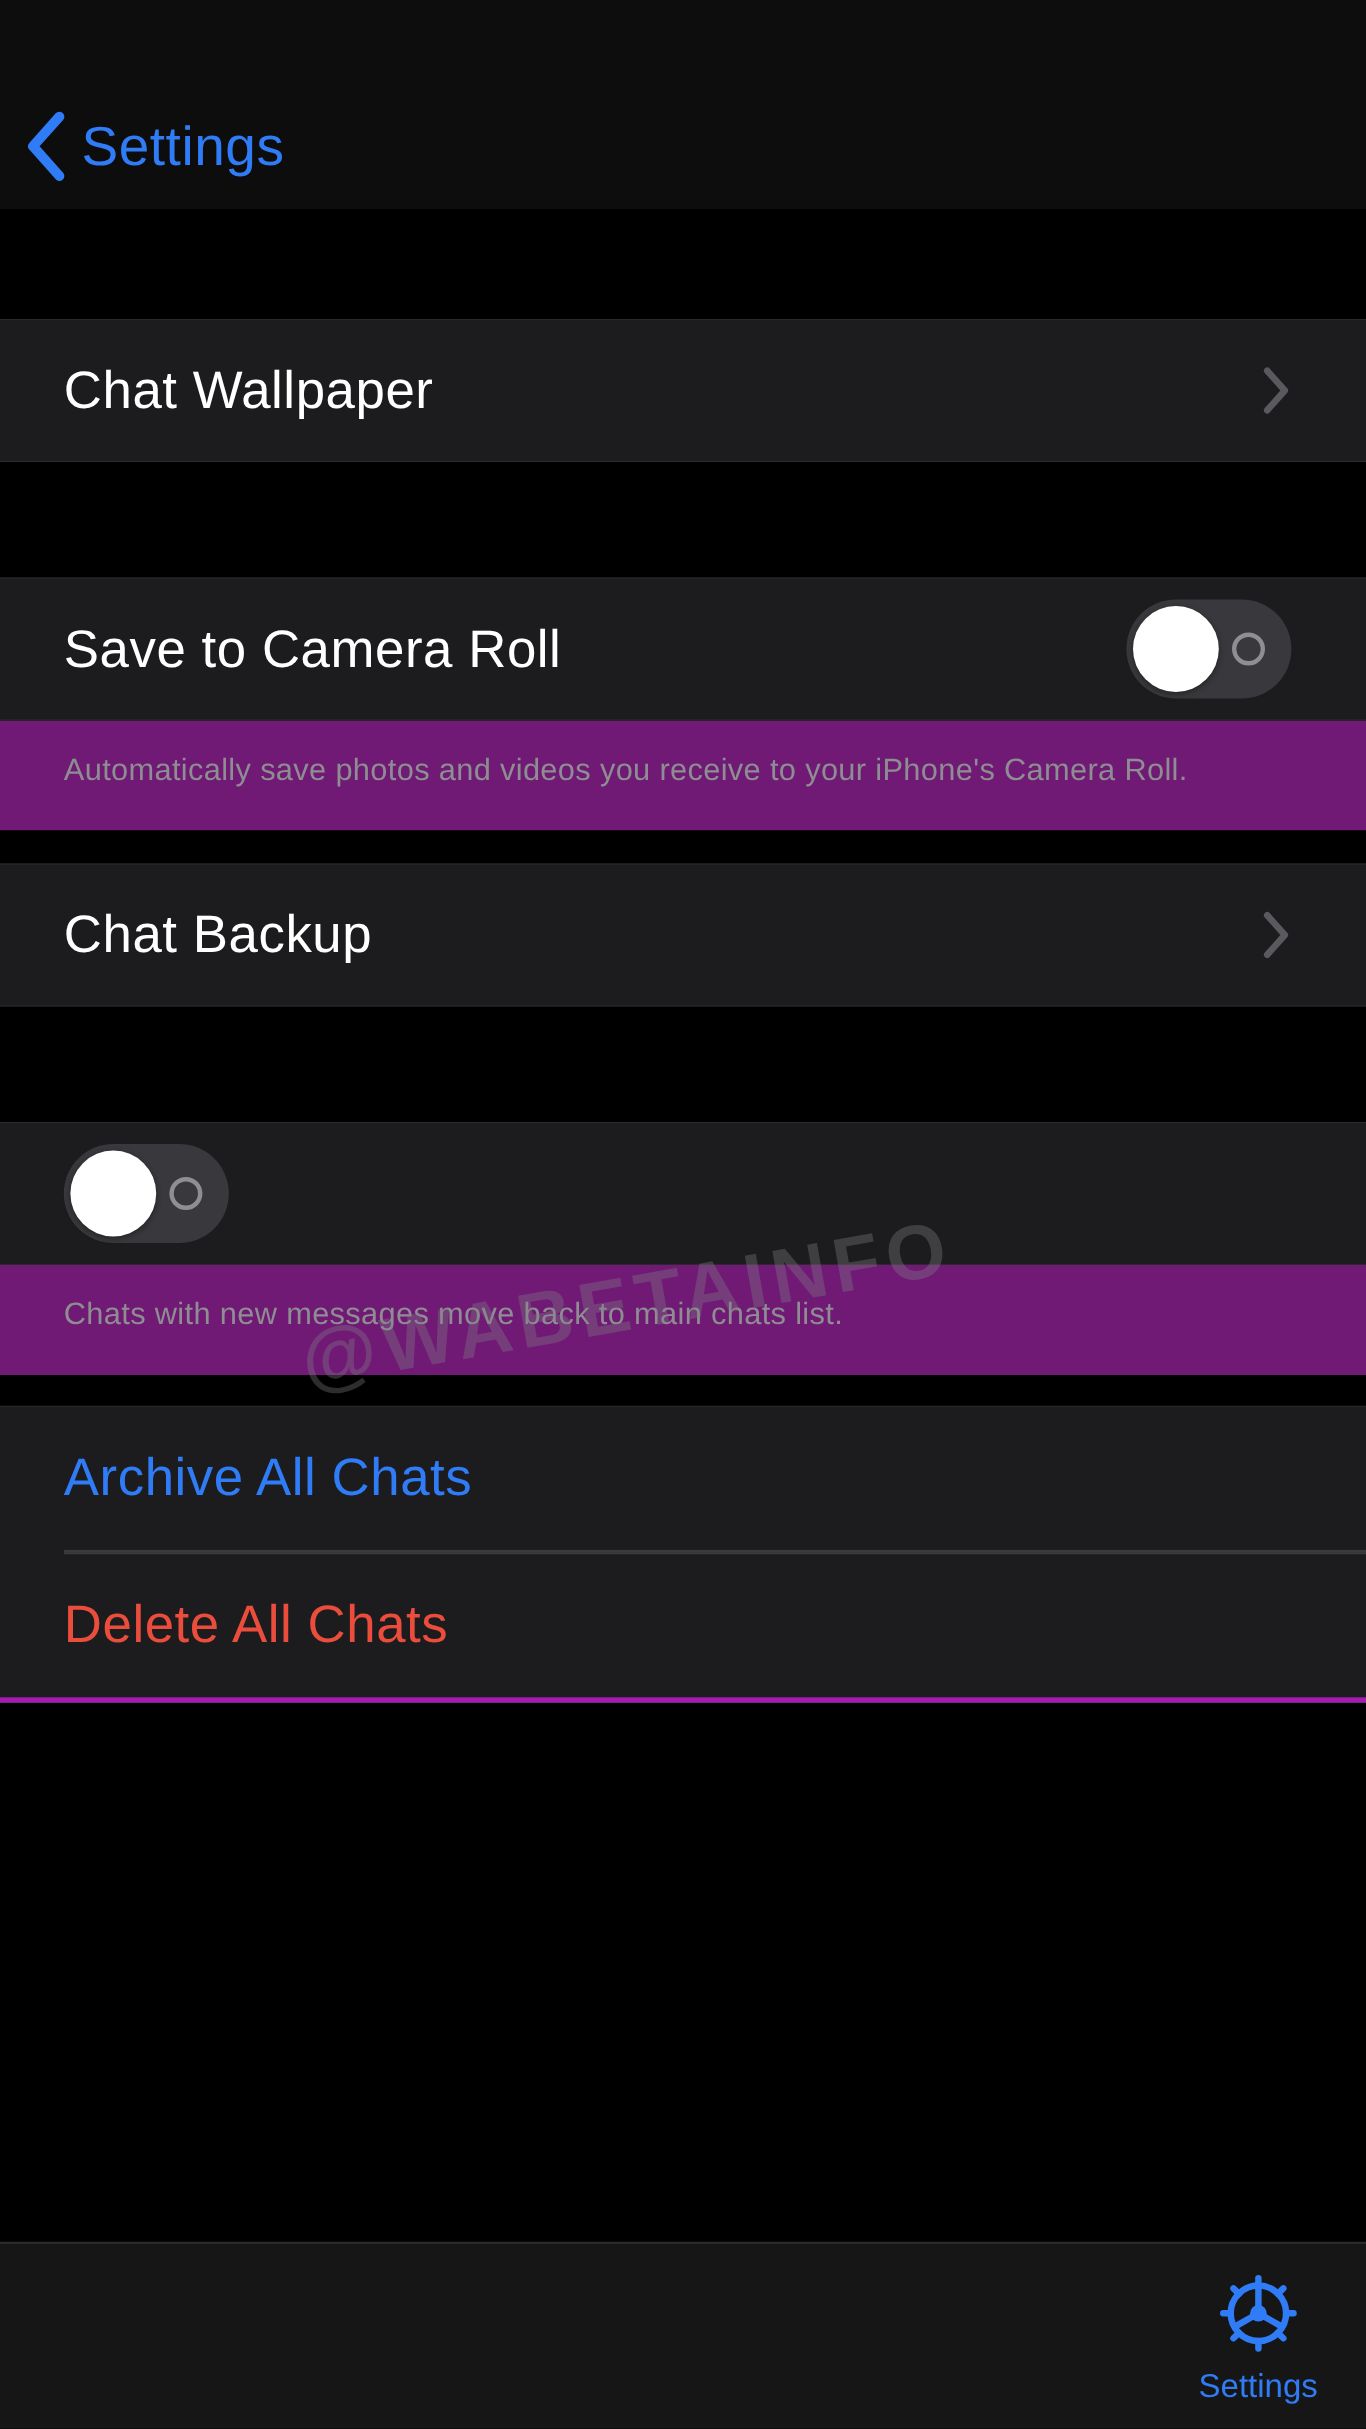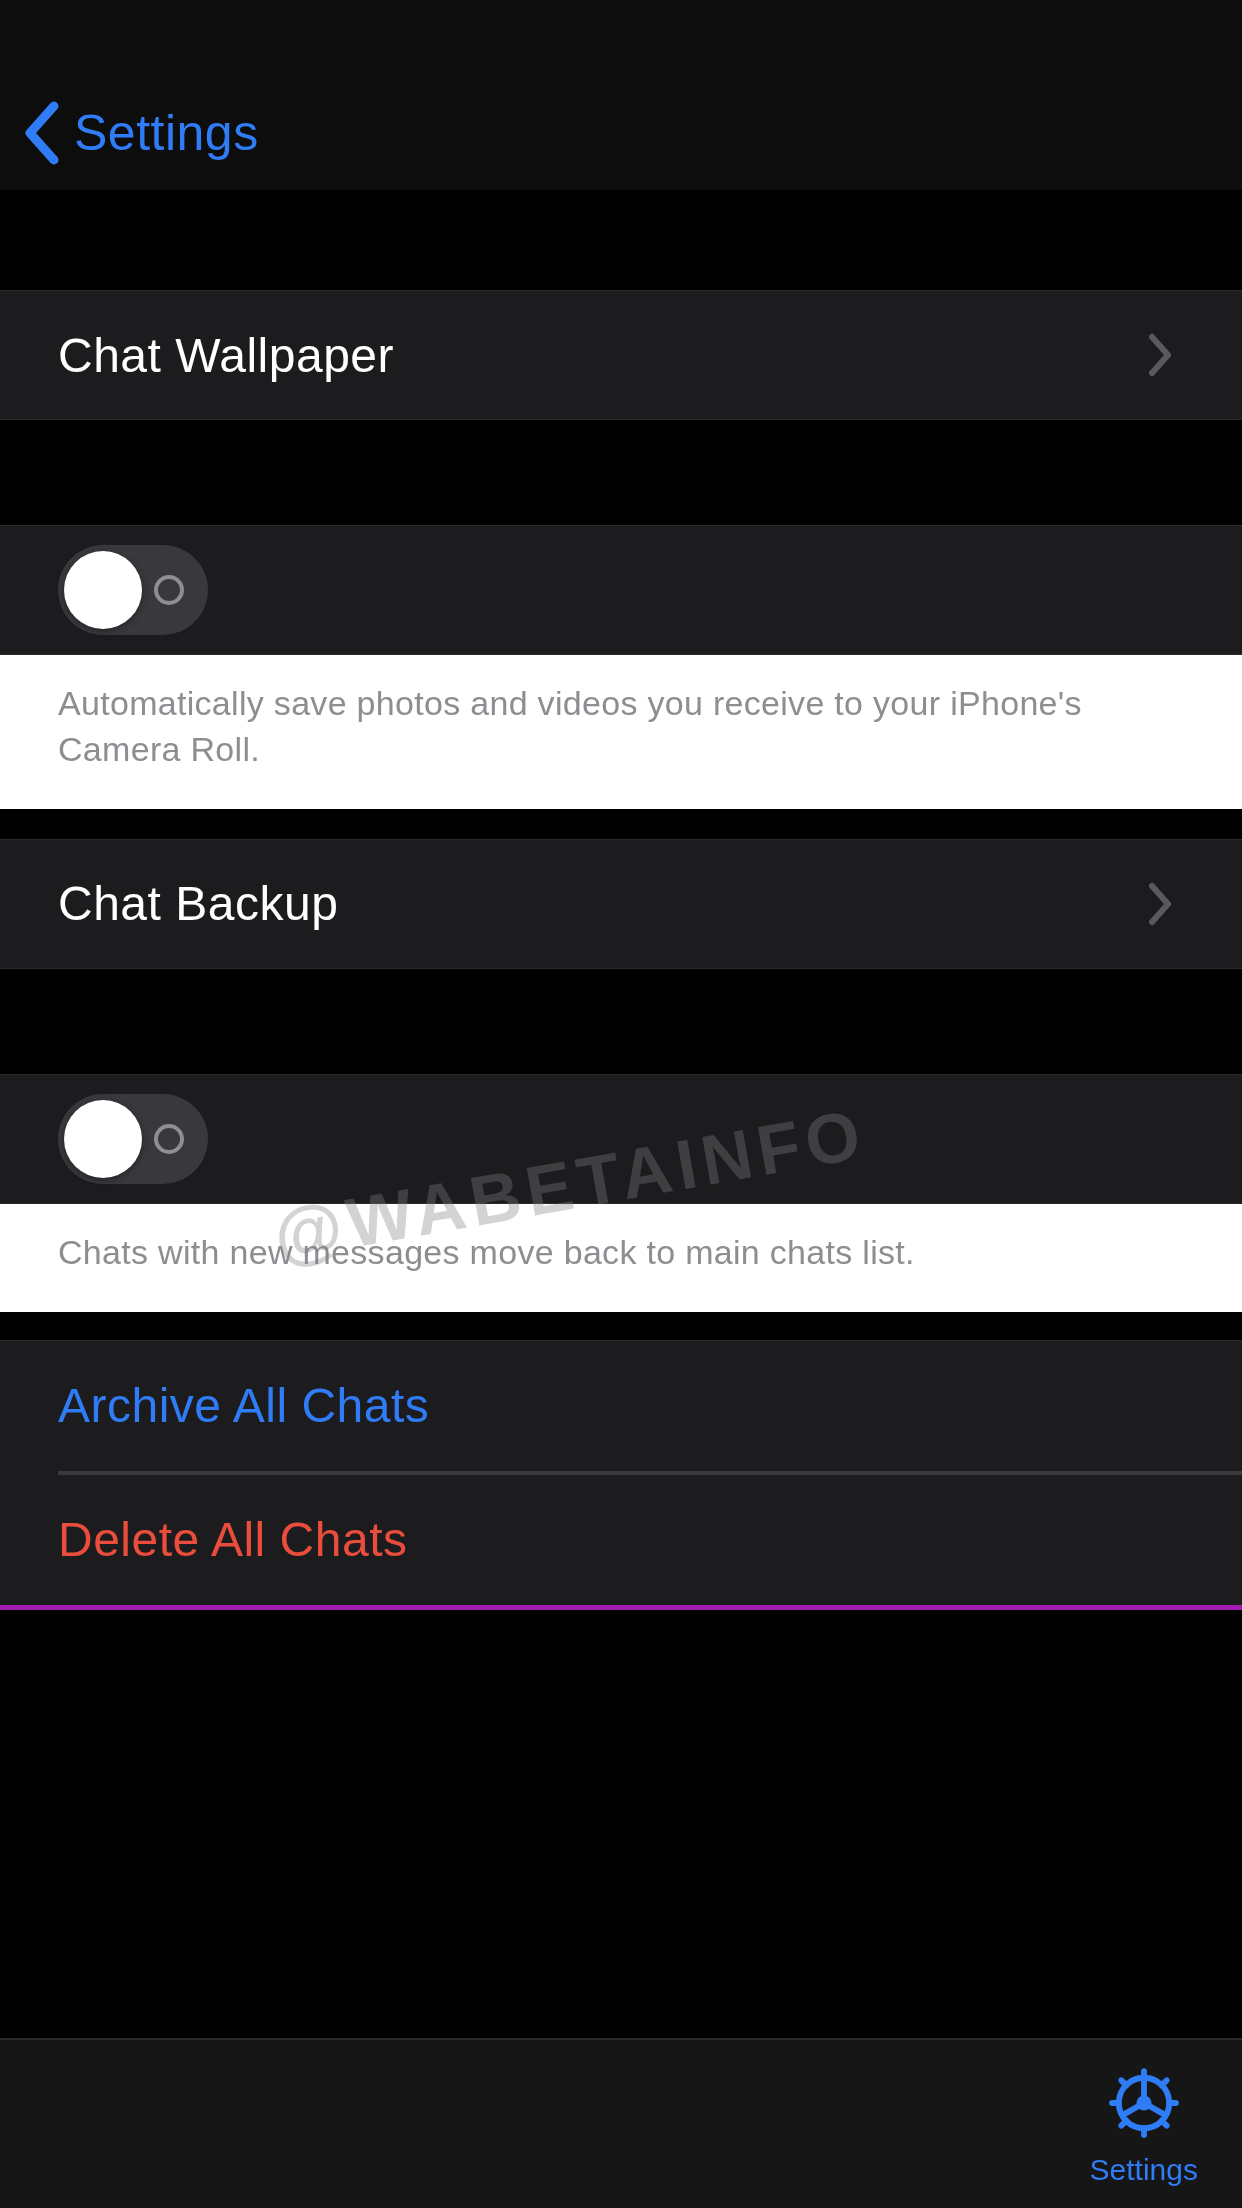--- a/index.html
+++ b/index.html
@@ -97,25 +97,25 @@
     top: 50%; right: 24px;
     transform: translateY(-50%);
     width: 30px; height: 30px;
     border: 4px solid #8e8e93;
     border-radius: 50%;
   }
 
   
   .footer-text {
     padding: 26px 58px 36px 58px;
-    font-size: 34px;
+    font-size: 28px;
     line-height: 1.35;
     color: #8d8d92;
     letter-spacing: 0.3px;
-    background:#ffffff;
+    background:#701a75;
   }
 
   
   .action-group { background:#1c1c1e; border-top:1px solid #2a2a2c; border-bottom:5px solid #a21caf; }
   .action-cell {
     height: 130px;
     display: flex;
     align-items: center;
     padding-left: 58px;
     font-size: 48px;
@@ -187,20 +187,21 @@
   <div class="cell-label">Chat Wallpaper</div>
   <span class="chevron-right">
     <svg viewBox="0 0 28 44">
         <polyline points="6,4 22,22 6,40" fill="none" stroke="#5a5a5e" stroke-width="6" stroke-linecap="round" stroke-linejoin="round"></polyline>
       </svg>
   </span>
 </div>
 
 <div class="spacer-md"></div>
 <div class="cell">
+  <div class="cell-label">Save to Camera Roll</div>
   <div class="toggle">
     <div class="ring"></div>
     <div class="knob"></div>
   </div>
 </div>
 <div class="footer-text">Automatically save photos and videos you receive to your iPhone's Camera Roll.</div>
 
 <div style="height:30px;background:#000"></div>
 <div class="cell">
   <div class="cell-label">Chat Backup</div>

